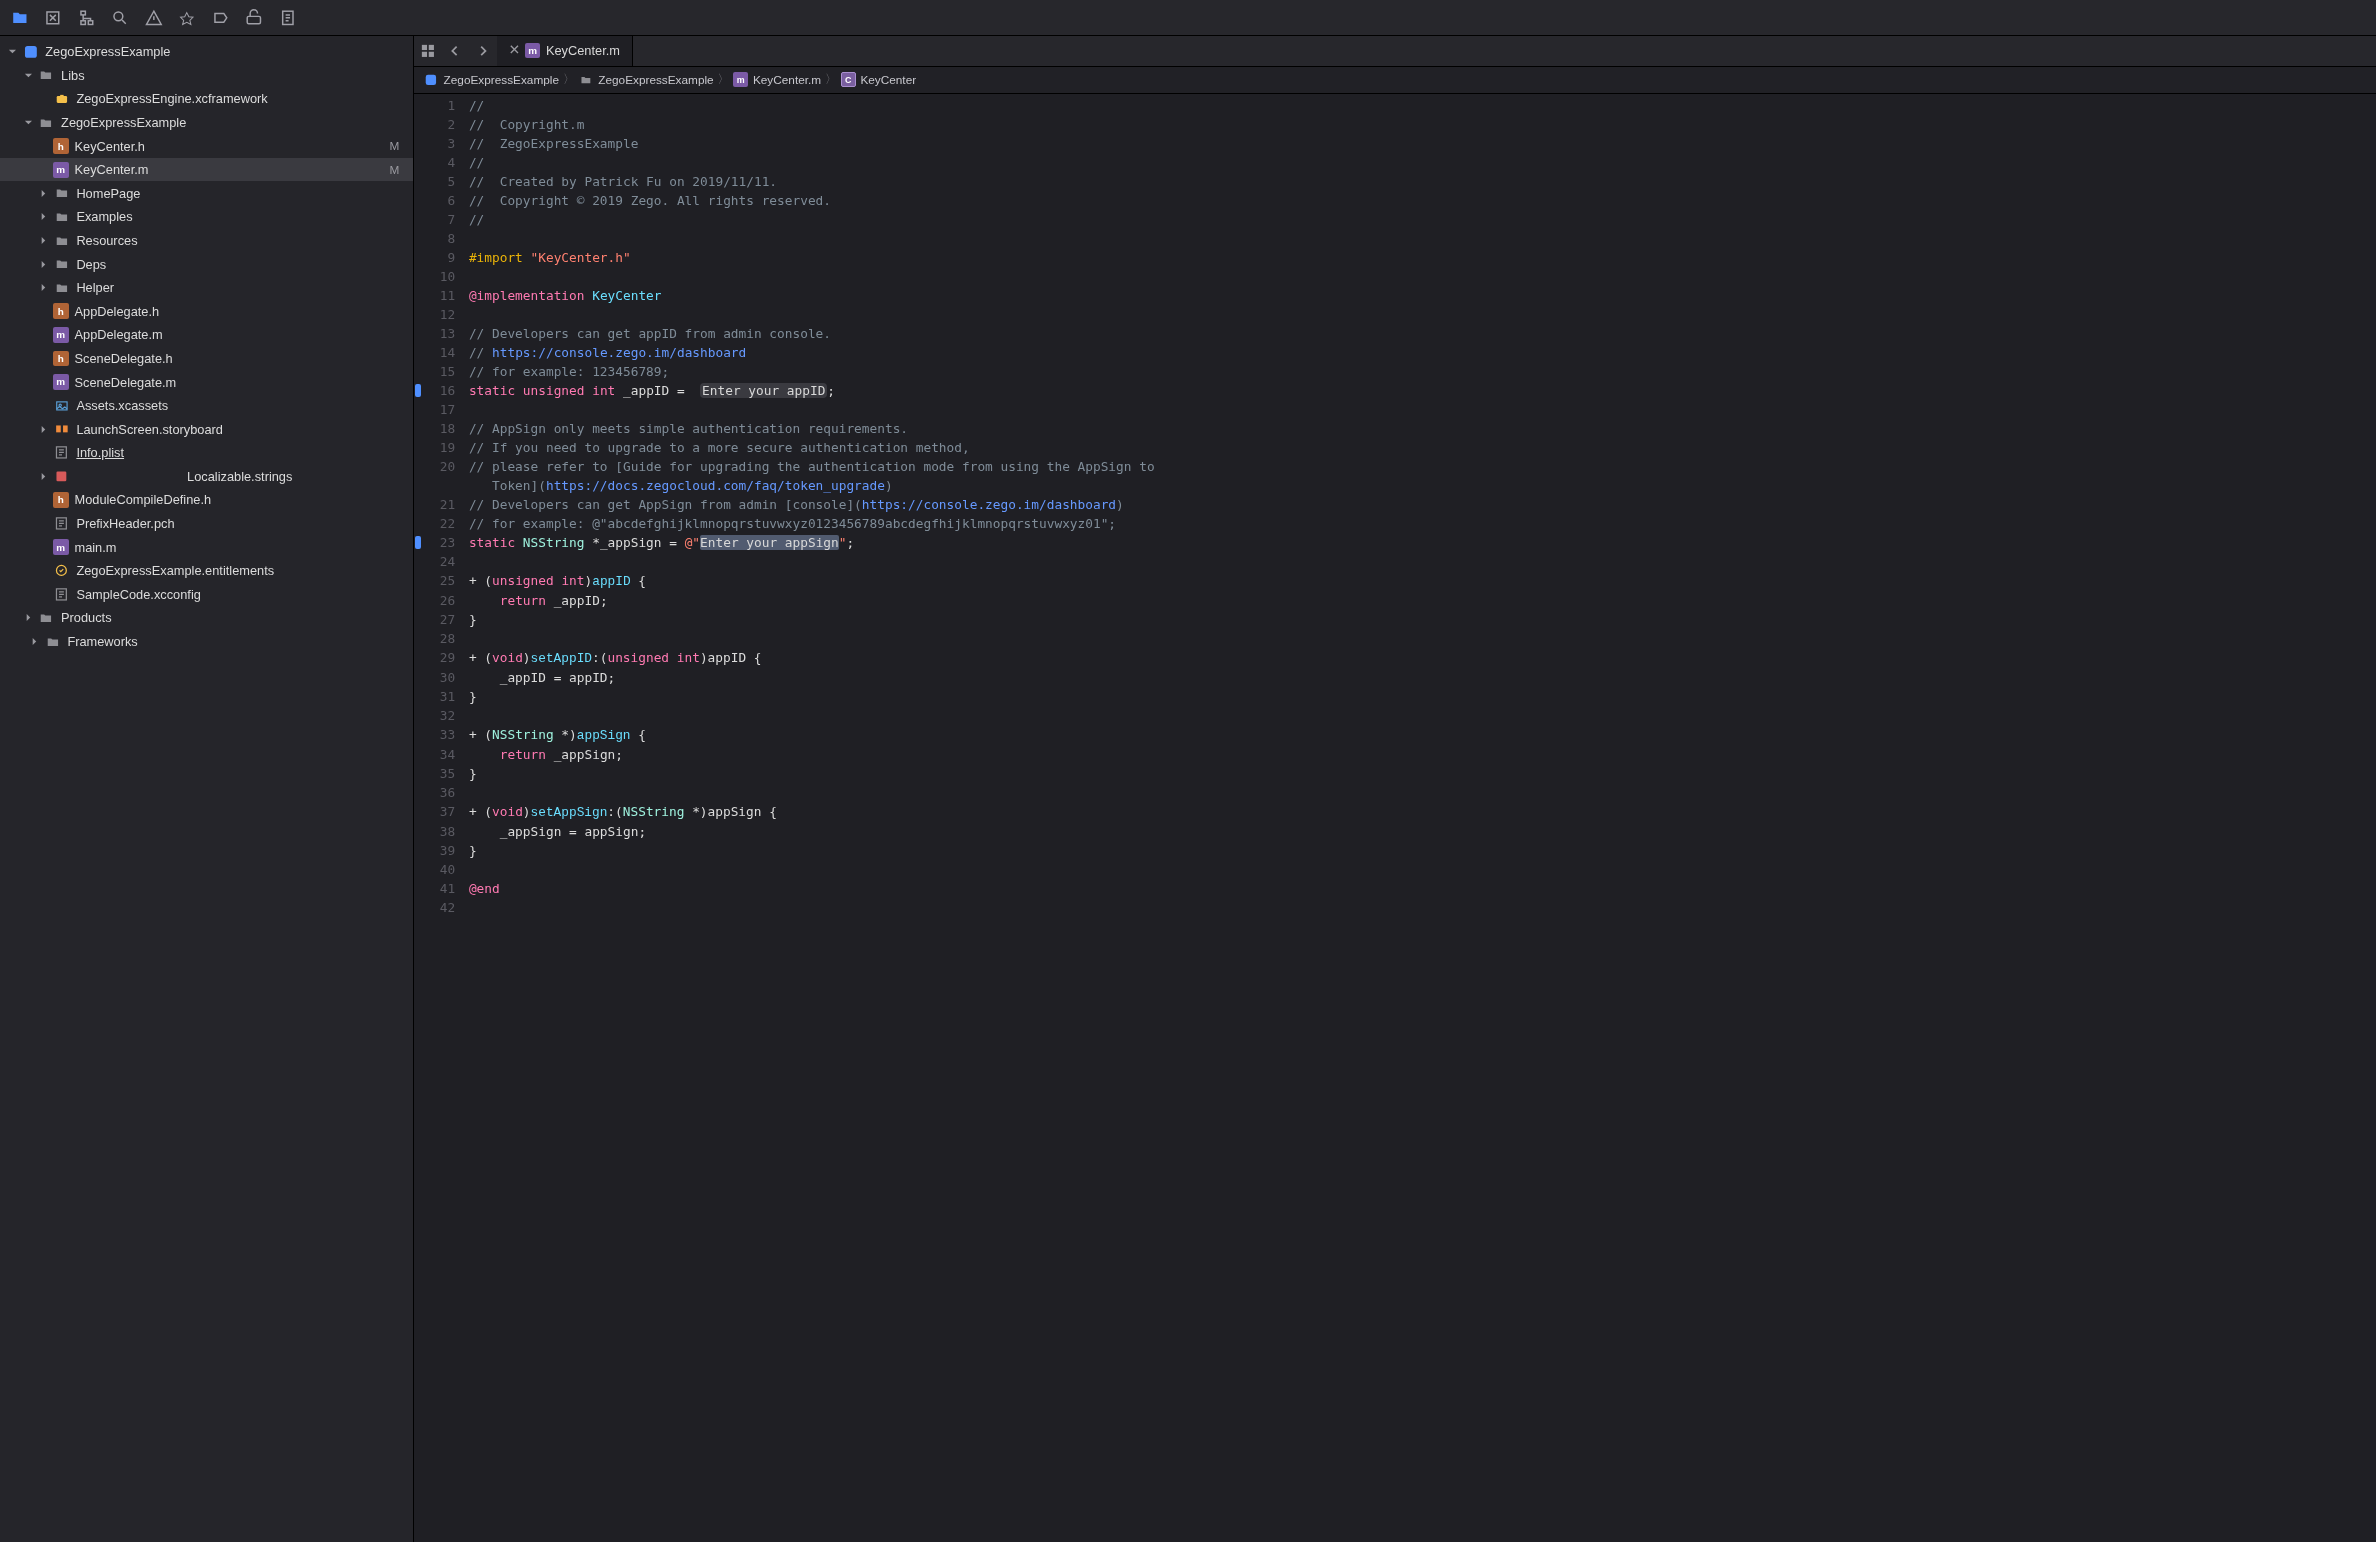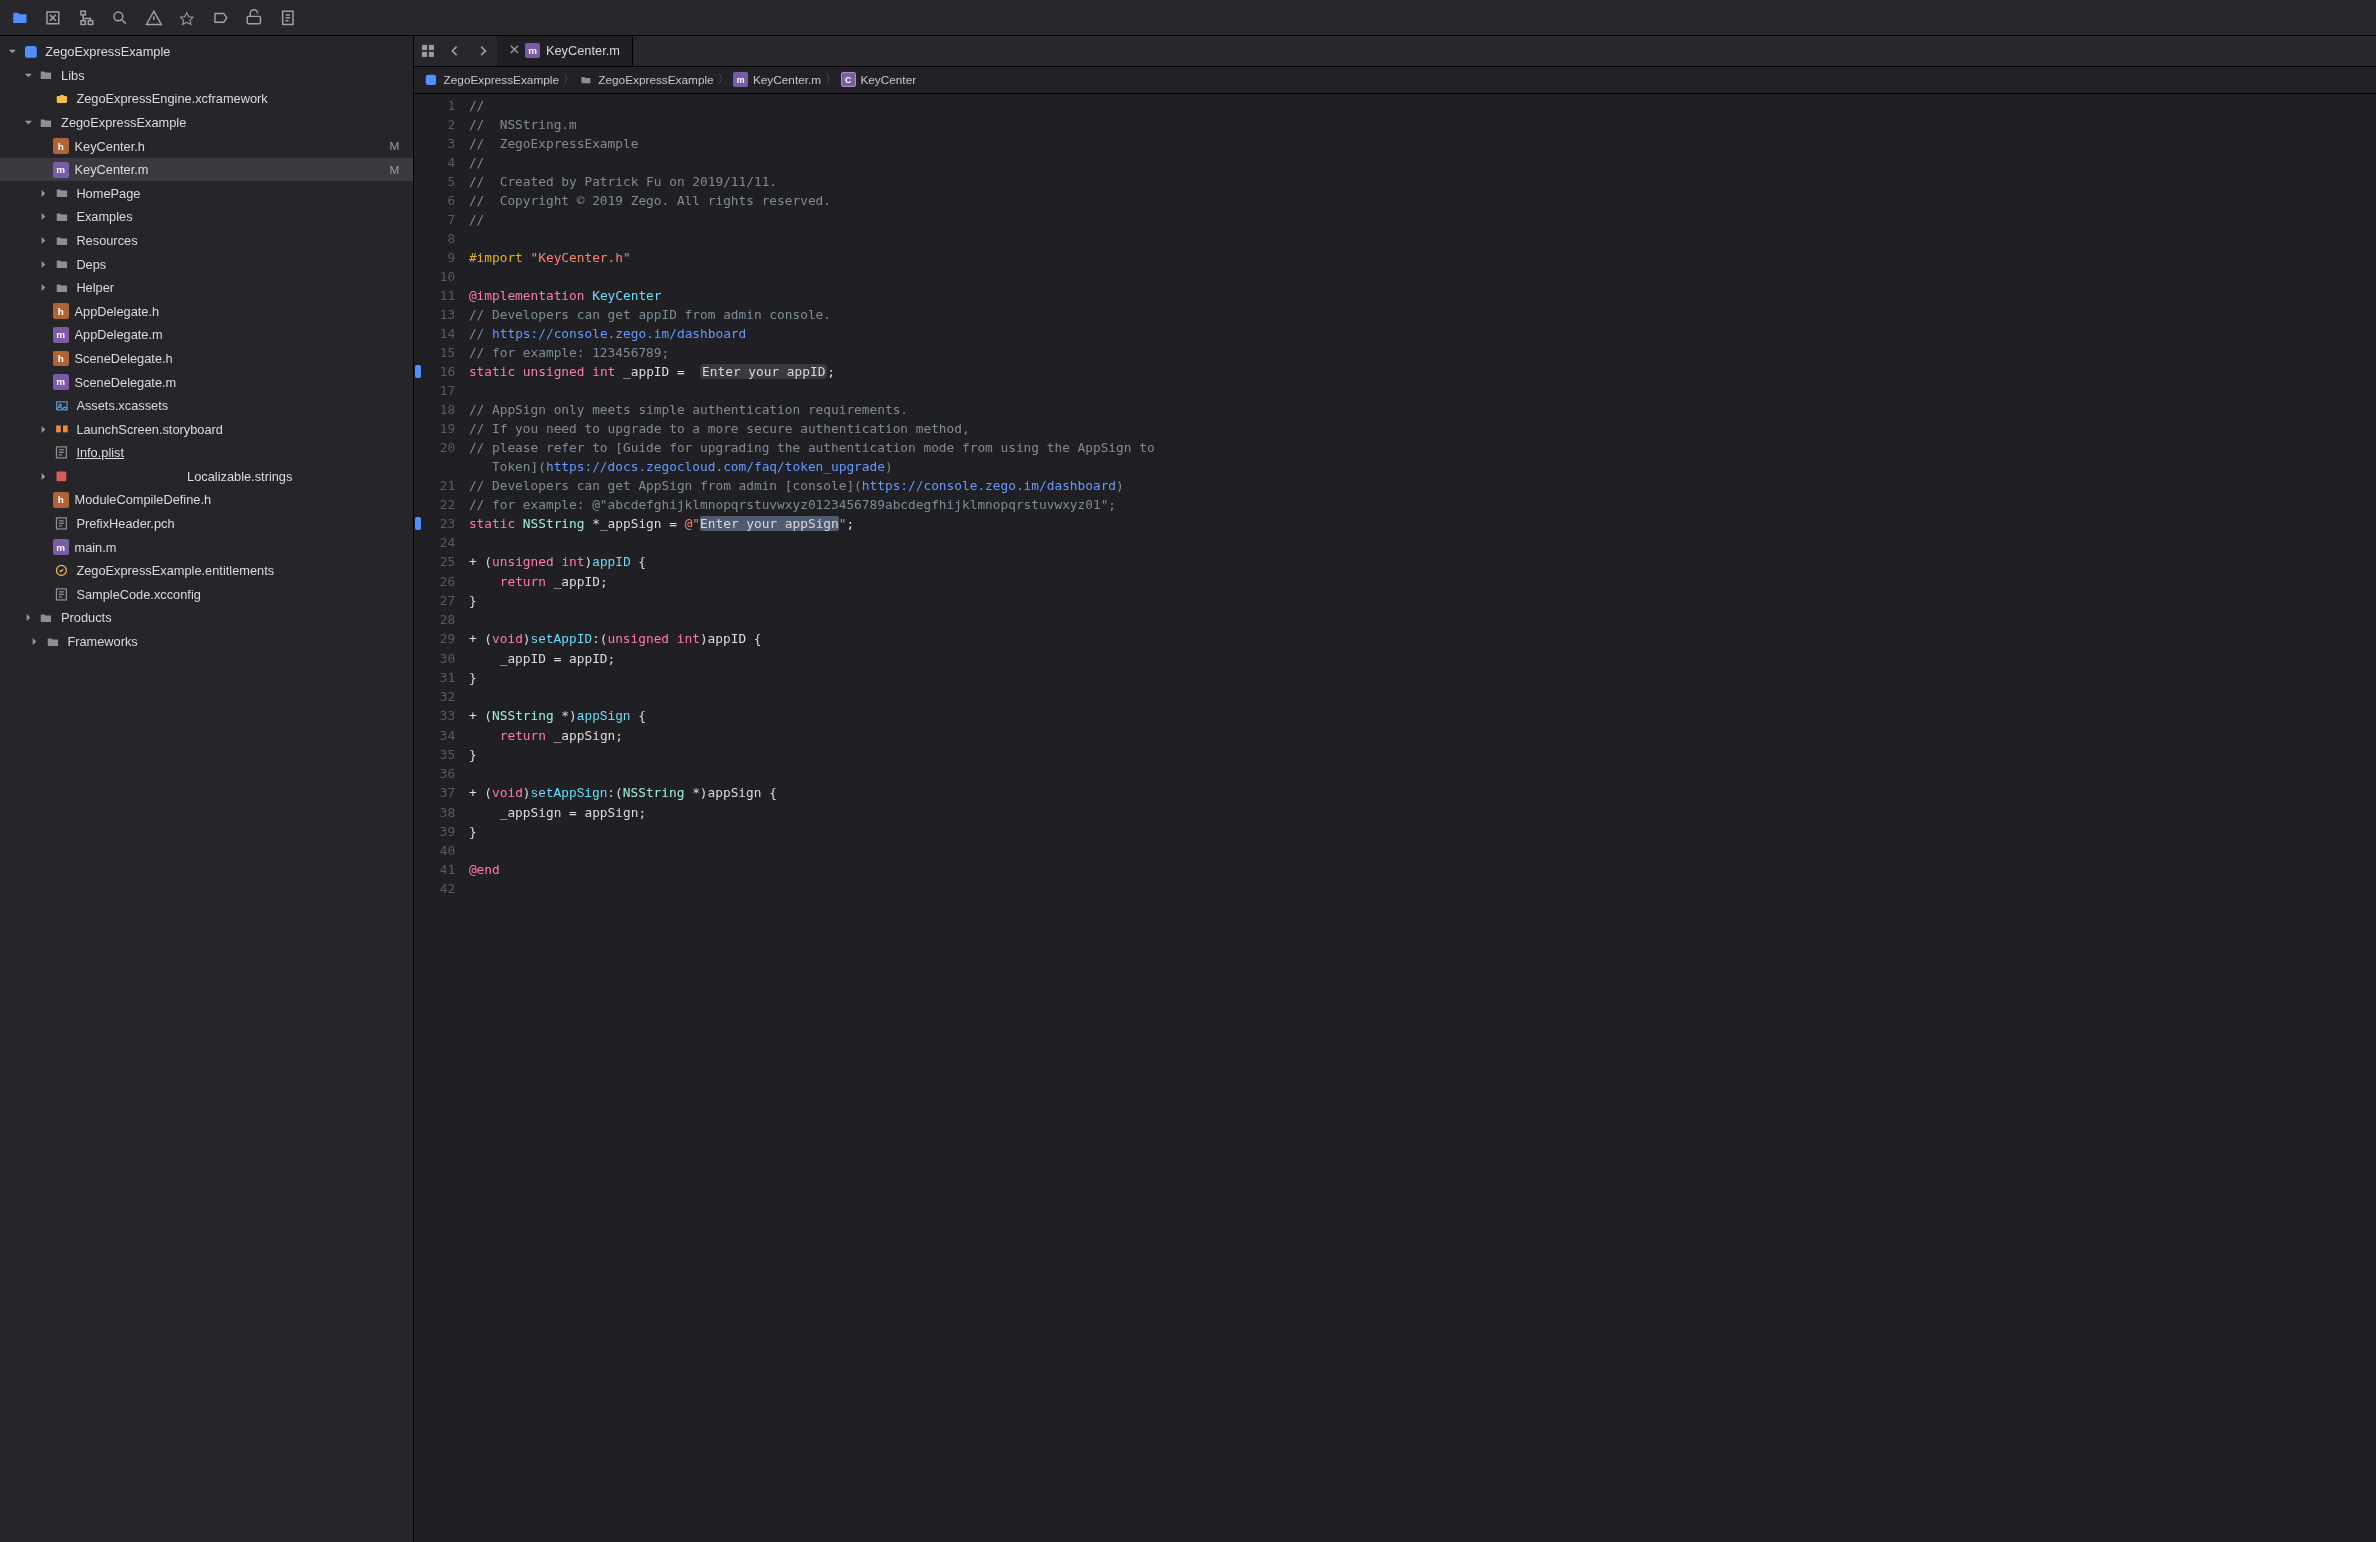--- a/index.html
+++ b/index.html
@@ -546,21 +546,21 @@
 
     <div class="code" id="code">
         <div class="line">
           <span class="gutter-mark"></span>
           <span class="lineno">1</span>
           <span class="src"><span class="c-comment">//</span></span>
         </div>
         <div class="line">
           <span class="gutter-mark"></span>
           <span class="lineno">2</span>
-          <span class="src"><span class="c-comment">//  NSString.m</span></span>
+          <span class="src"><span class="c-comment">//  Copyright.m</span></span>
         </div>
         <div class="line">
           <span class="gutter-mark"></span>
           <span class="lineno">3</span>
           <span class="src"><span class="c-comment">//  ZegoExpressExample</span></span>
         </div>
         <div class="line">
           <span class="gutter-mark"></span>
           <span class="lineno">4</span>
           <span class="src"><span class="c-comment">//</span></span>
@@ -592,20 +592,25 @@
         </div>
         <div class="line">
           <span class="gutter-mark"></span>
           <span class="lineno">10</span>
           <span class="src"><span class="c-plain"></span></span>
         </div>
         <div class="line">
           <span class="gutter-mark"></span>
           <span class="lineno">11</span>
           <span class="src"><span class="c-keyword">@implementation</span><span class="c-plain"> </span><span class="c-typedef">KeyCenter</span></span>
+        </div>
+        <div class="line">
+          <span class="gutter-mark"></span>
+          <span class="lineno">12</span>
+          <span class="src"><span class="c-plain"></span></span>
         </div>
         <div class="line">
           <span class="gutter-mark"></span>
           <span class="lineno">13</span>
           <span class="src"><span class="c-comment">// Developers can get appID from admin console.</span></span>
         </div>
         <div class="line">
           <span class="gutter-mark"></span>
           <span class="lineno">14</span>
           <span class="src"><span class="c-comment">// </span><span class="c-url">https://console.zego.im/dashboard</span></span>

